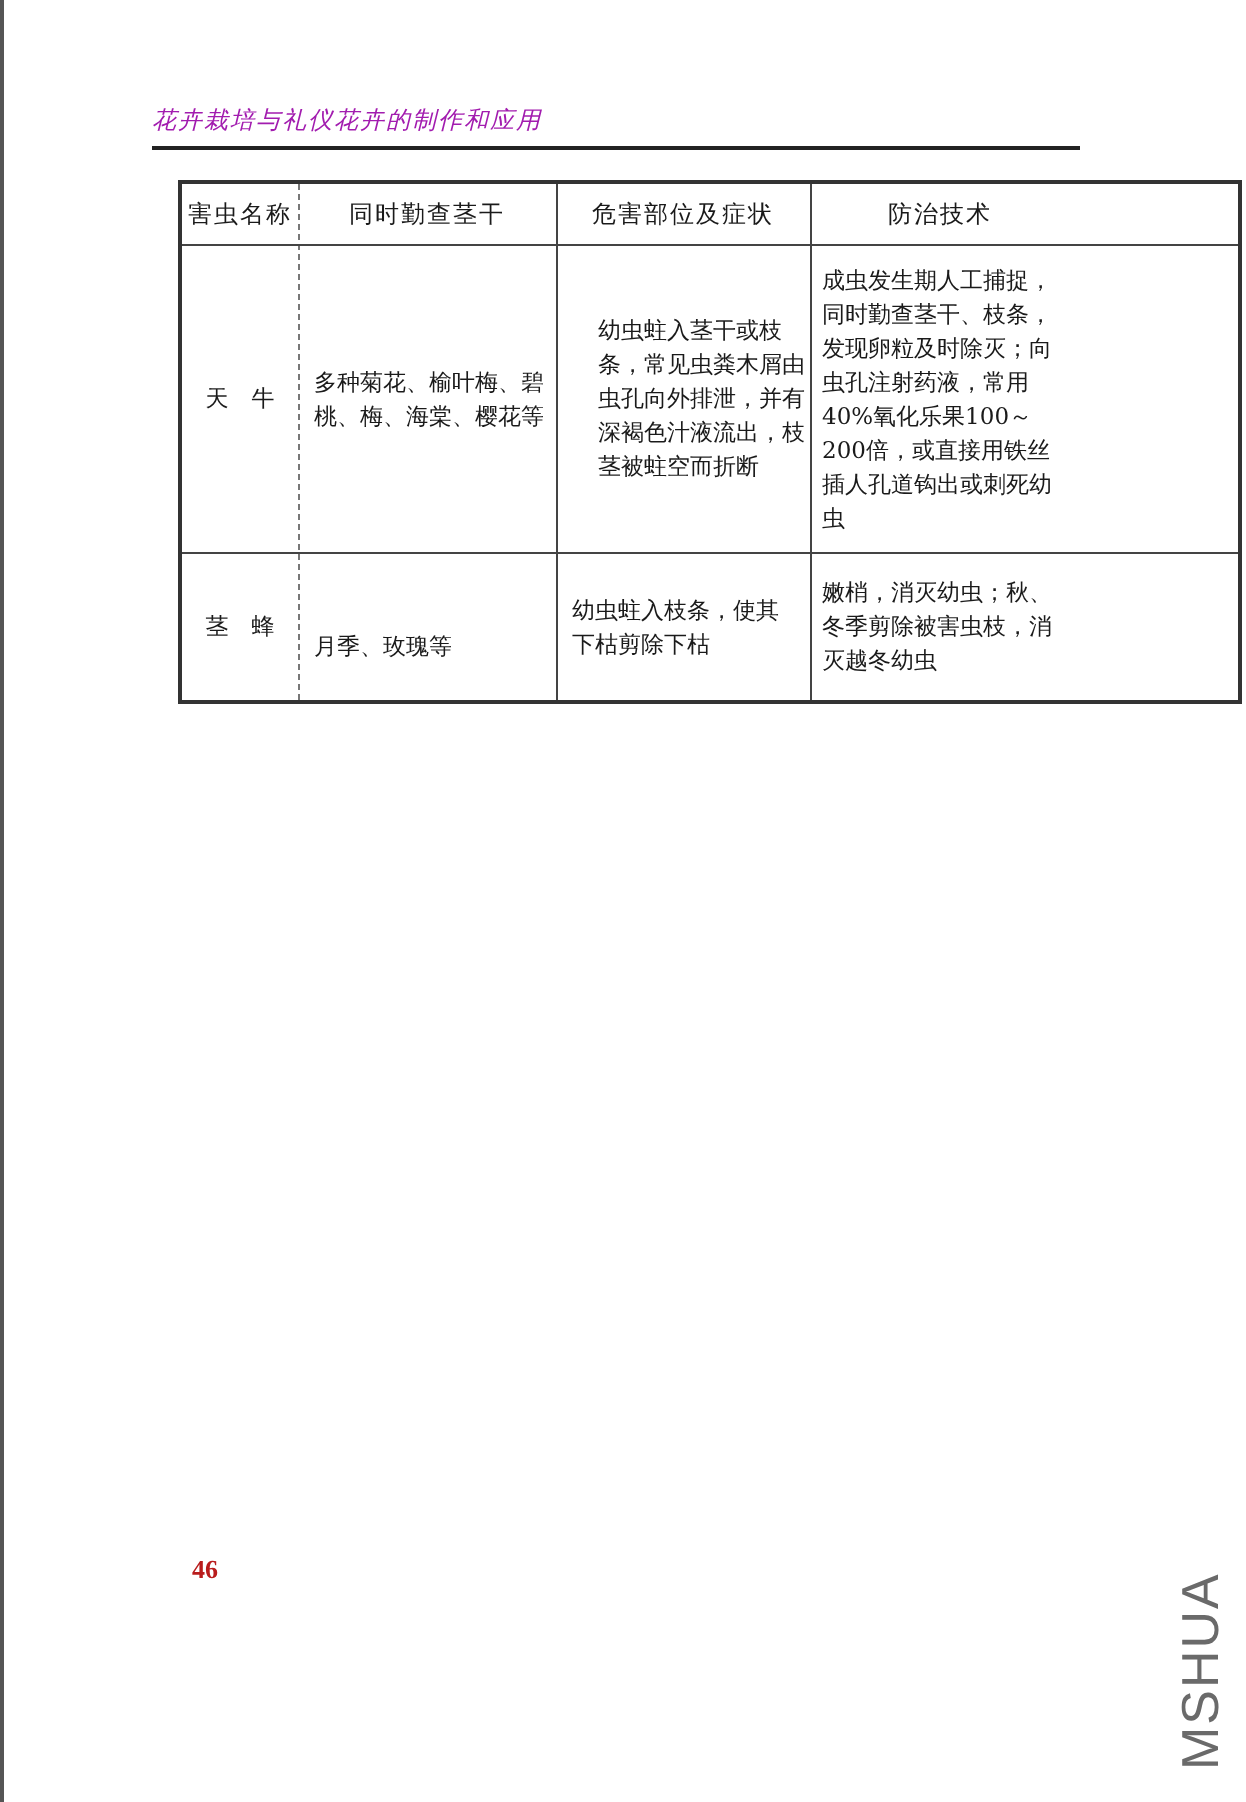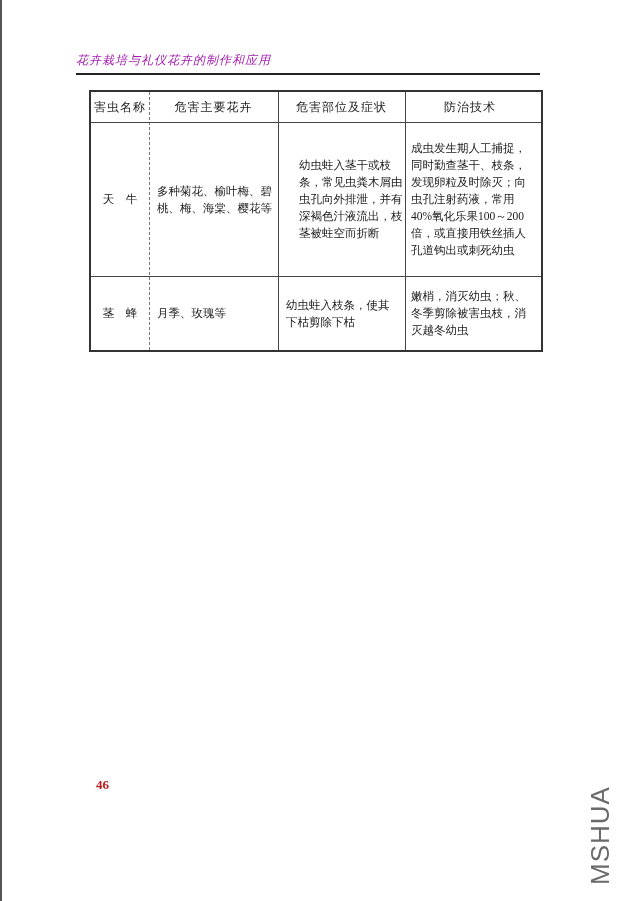--- a/index.html
+++ b/index.html
@@ -31,27 +31,26 @@
     }
     .head-rule {
       position: absolute;
       left: 76px; top: 73px;
       width: 464px; height: 2px;
       background: #222;
     }
     .pest-table {
       position: absolute;
       left: 89px; top: 90px;
-      width: 454px; height: 262px;
+      width: 532px; height: 262px;
       border-left: 2px solid #333;
       border-right: 2px solid #333;
       border-top: 2px solid #333;
       border-bottom: 2px solid #333;
       box-sizing: border-box;
-      font-family: Liberation Serif, serif;
     }
     .vline {
       position: absolute;
       top: 0; bottom: 0;
       width: 1px;
       background: #444;
     }
     .vline.dotted {
       background: none;
       border-left: 1px dashed #777;
@@ -114,37 +113,37 @@
 <div class="pest-table">
 
   <div class="vline dotted" style="left:58px;"></div>
   <div class="vline" style="left:187px;"></div>
   <div class="vline" style="left:314px;"></div>
 
   <div class="hline" style="top:30px;"></div>
   <div class="hline" style="top:184px;"></div>
 
   <div class="cell center hdr" style="left:0; top:0; width:58px; height:30px;">害虫名称</div>
-  <div class="cell center hdr" style="left:58px; top:0; width:129px; height:30px;">危害主要花卉</div>
+  <div class="cell center hdr" style="left:58px; top:0; width:129px; height:30px;">同时勤查茎干</div>
   <div class="cell center hdr" style="left:187px; top:0; width:127px; height:30px;">危害部位及症状</div>
   <div class="cell center hdr" style="left:314px; top:0; width:130px; height:30px;">防治技术</div>
 
   <div class="cell center" style="left:0; top:31px; width:58px; height:153px;">天　牛</div>
   <div class="cell vcenter" style="left:66px; top:31px; width:117px; height:153px;">
       <span>多种菊花、榆叶梅、碧桃、梅、海棠、樱花等</span>
     </div>
   <div class="cell vcenter" style="left:208px; top:31px; width:114px; height:153px;">
       <span>幼虫蛀入茎干或枝条，常见虫粪木屑由虫孔向外排泄，并有深褐色汁液流出，枝茎被蛀空而折断</span>
     </div>
   <div class="cell vcenter" style="left:320px; top:31px; width:120px; height:153px;justify-content:center;">
       <span>成虫发生期人工捕捉，同时勤查茎干、枝条，发现卵粒及时除灭；向虫孔注射药液，常用40%氧化乐果100～200倍，或直接用铁丝插人孔道钩出或刺死幼虫</span>
     </div>
 
   <div class="cell center" style="left:0; top:185px; width:58px; height:73px;">茎　蜂</div>
-  <div class="cell vcenter" style="left:66px; top:185px; width:117px; height:73px;text-align:center;">
+  <div class="cell vcenter" style="left:66px; top:195px; width:117px; height:73px;text-align:center;">
       <span>月季、玫瑰等</span>
     </div>
   <div class="cell vcenter" style="left:195px; top:185px; width:114px; height:73px;">
       <span>幼虫蛀入枝条，使其下枯剪除下枯</span>
     </div>
   <div class="cell vcenter" style="left:320px; top:185px; width:120px; height:73px;">
       <span>嫩梢，消灭幼虫；秋、冬季剪除被害虫枝，消灭越冬幼虫</span>
     </div>
 </div>
 

